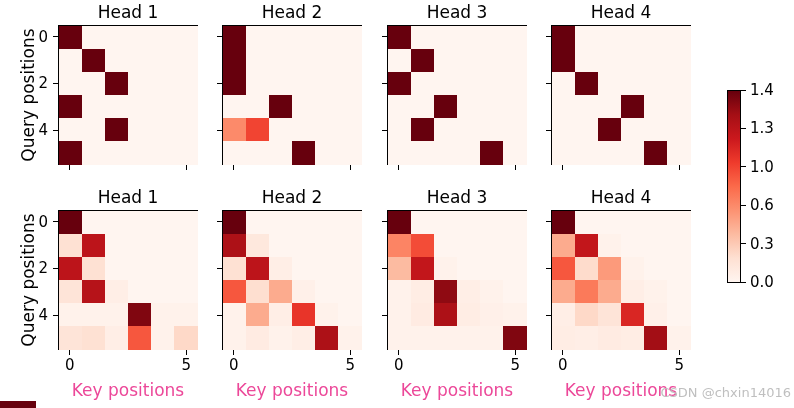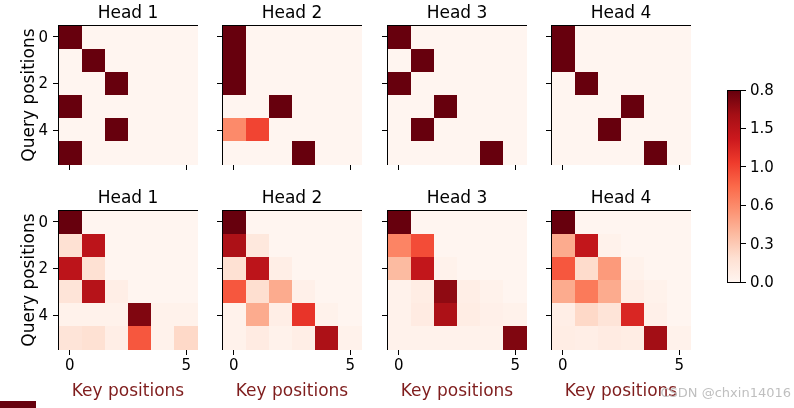--- a/index.html
+++ b/index.html
@@ -30,21 +30,21 @@
     font-size:15px;color:#000;
     text-align:right;height:18px;line-height:18px;
   }
   .xlab-tick{
     position:absolute;
     font-size:15px;color:#000;
     text-align:center;height:18px;line-height:18px;
   }
   .axis-label-x{
     position:absolute;
-    font-size:17px;color:#7f1d1d;
+    font-size:17px;color:#ec4899;
     text-align:center;height:20px;line-height:20px;
   }
   .axis-label-y{
     position:absolute;
     font-size:17px;color:#000;
     white-space:nowrap;
     transform:rotate(-90deg);
     transform-origin:center center;
     text-align:center;
   }
@@ -449,23 +449,23 @@
       <div class="tick" style="left: 562.167px; top: 350px; width: 1px; height: 5px;"></div>
       <div class="xlab-tick" style="left: 551.667px; top: 356px; width: 22px;">0</div>
       <div class="tick" style="left: 678.833px; top: 350px; width: 1px; height: 5px;"></div>
       <div class="xlab-tick" style="left: 668.333px; top: 356px; width: 22px;">5</div>
       <div class="axis-label-x" style="left: 541px; top: 380px; width: 160px;">Key positions</div>
     </div>
 
   <div id="colorbar"></div>
   <div id="cbar-ticks">
       <div class="tick" style="left: 741px; top: 89.5px; width: 5px; height: 1px;"></div>
-      <div class="cbar-tick-label" style="left: 750px; top: 81px; width: 34px;">0.8</div>
+      <div class="cbar-tick-label" style="left: 750px; top: 81px; width: 34px;">1.4</div>
       <div class="tick" style="left: 741px; top: 127.9px; width: 5px; height: 1px;"></div>
-      <div class="cbar-tick-label" style="left: 750px; top: 119.4px; width: 34px;">1.5</div>
+      <div class="cbar-tick-label" style="left: 750px; top: 119.4px; width: 34px;">1.3</div>
       <div class="tick" style="left: 741px; top: 166.3px; width: 5px; height: 1px;"></div>
       <div class="cbar-tick-label" style="left: 750px; top: 157.8px; width: 34px;">1.0</div>
       <div class="tick" style="left: 741px; top: 204.7px; width: 5px; height: 1px;"></div>
       <div class="cbar-tick-label" style="left: 750px; top: 196.2px; width: 34px;">0.6</div>
       <div class="tick" style="left: 741px; top: 243.1px; width: 5px; height: 1px;"></div>
       <div class="cbar-tick-label" style="left: 750px; top: 234.6px; width: 34px;">0.3</div>
       <div class="tick" style="left: 741px; top: 281.5px; width: 5px; height: 1px;"></div>
       <div class="cbar-tick-label" style="left: 750px; top: 273px; width: 34px;">0.0</div>
     </div>
 

